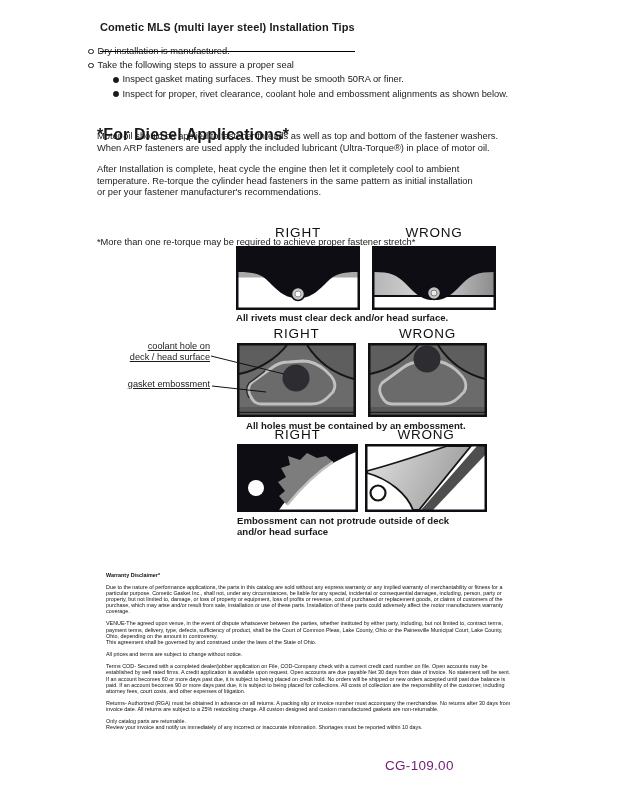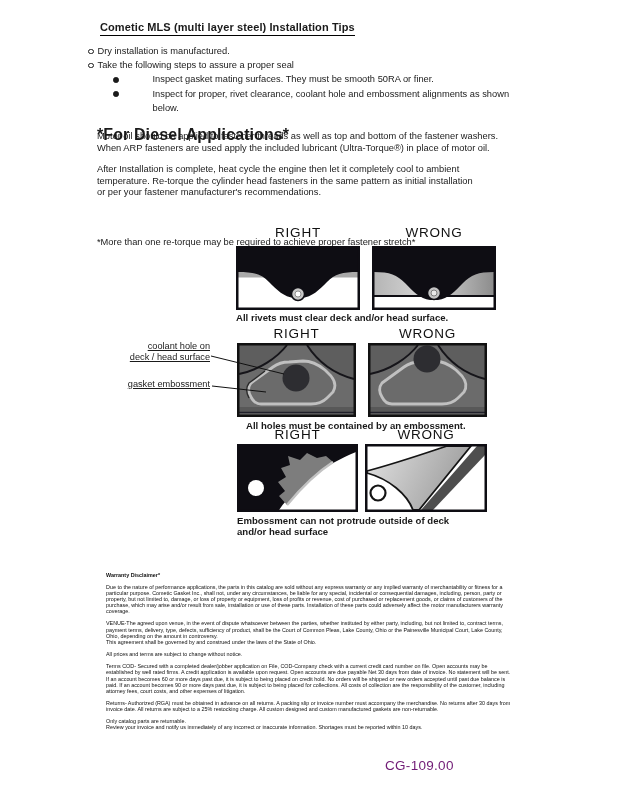--- a/index.html
+++ b/index.html
@@ -1,27 +1,27 @@
 <!DOCTYPE html>
 <html><head>
 <meta charset="utf-8">
 <style>
   html,body{margin:0;padding:0;background:#fff;}
   .page{position:relative;width:618px;height:800px;background:#ffffff;overflow:hidden;
         font-family:"Liberation Sans",sans-serif;color:#1a1a1a;}
   .abs{position:absolute;}
 
   .title{left:100px;top:21px;font-size:11px;font-weight:bold;letter-spacing:.1px;
-         border-bottom:1.5px solid #000;padding-bottom:2px;}
+         border-bottom:1.5px solid #000;padding-bottom:18px;}
 
   .tips{left:88px;top:44px;font-size:9.3px;line-height:14.2px;width:440px;}
   .tip{display:flex;align-items:flex-start;}
   .tip .mk{flex:0 0 auto;width:3.5px;height:3.5px;border-radius:50%;
            border:1px solid #1a1a1a;margin:4.6px 4px 0 0;}
-  .tip.sub{padding-left:25px;gap:30px;}
+  .tip.sub{padding-left:25px;}
   .tip.sub .mk{background:#1a1a1a;}
 
   .dieselh{left:97px;top:126px;font-size:16px;font-weight:bold;letter-spacing:.1px;}
   .para{left:97px;font-size:9.3px;line-height:11.7px;white-space:pre-line;width:430px;}
   .p1{top:131px;} .p2{top:164px;} .p3{top:205px;margin-top:32px;}
 
   .dlabel{font-size:13.5px;letter-spacing:.8px;color:#111;text-align:center;}
   .dcap{font-weight:bold;font-size:9.6px;line-height:11px;white-space:pre-line;}
   .leadlbl{font-size:9.2px;line-height:10.8px;text-align:right;white-space:pre-line;width:120px;text-decoration:underline;}
 

